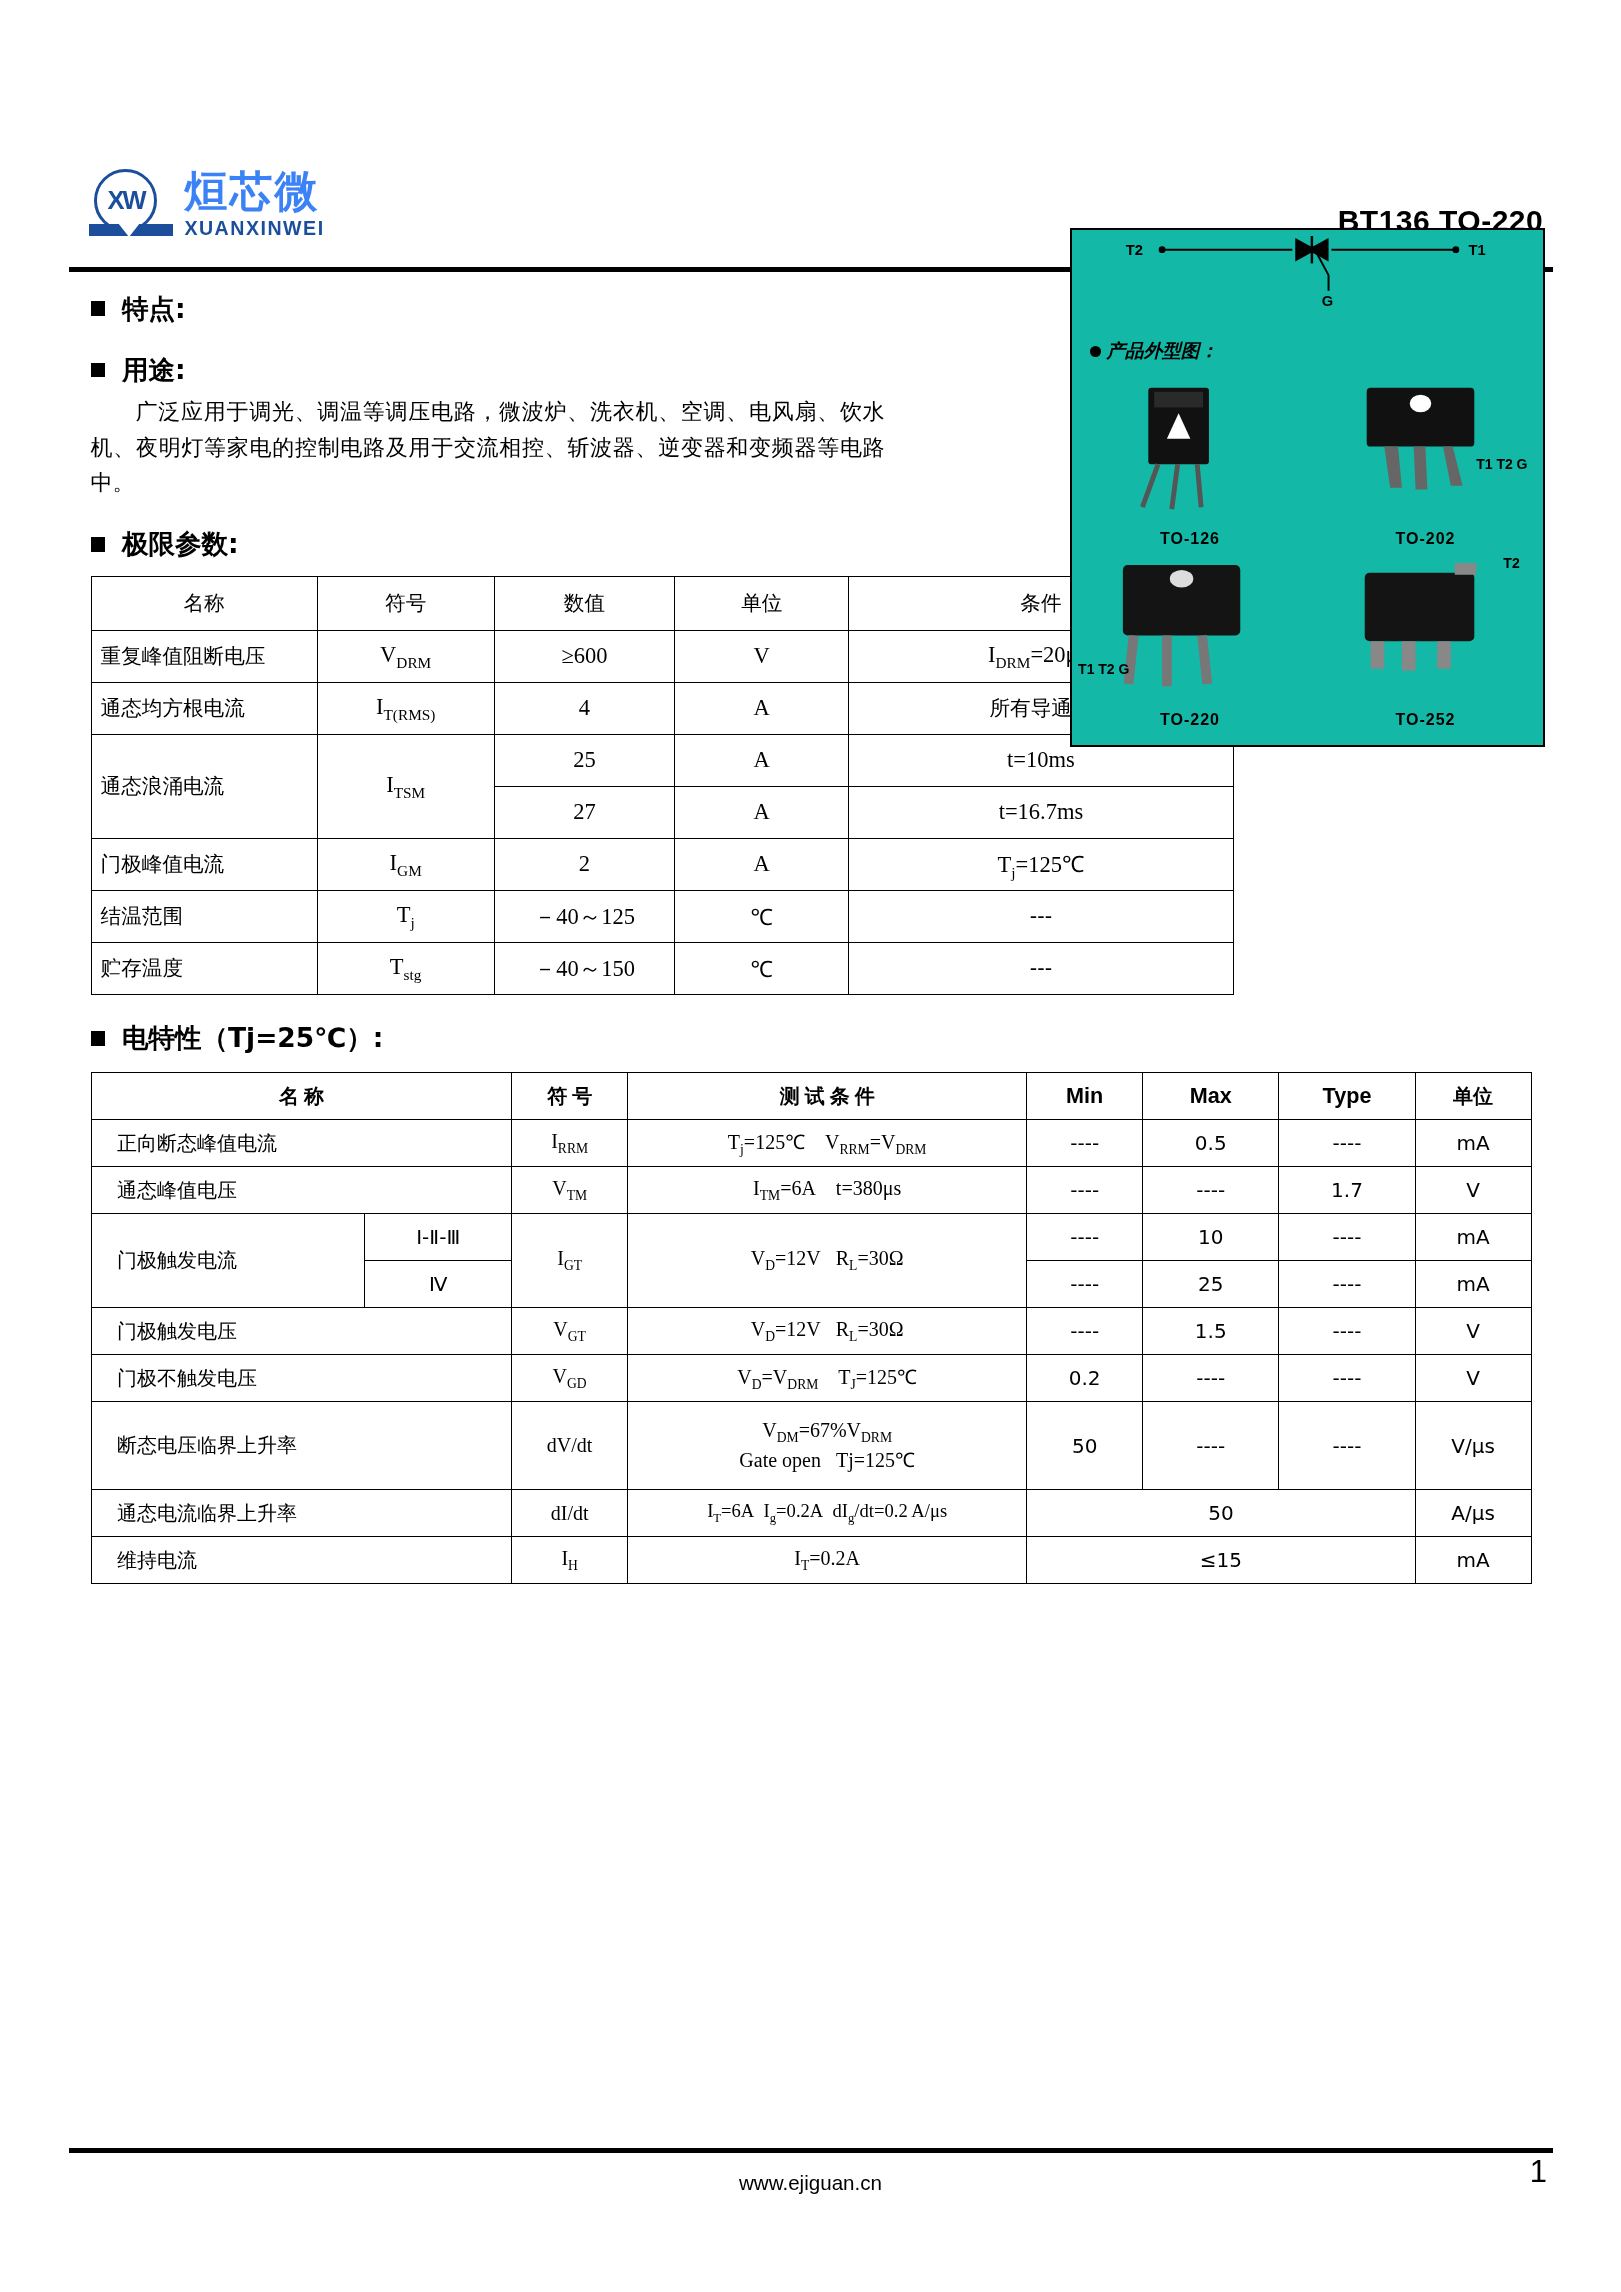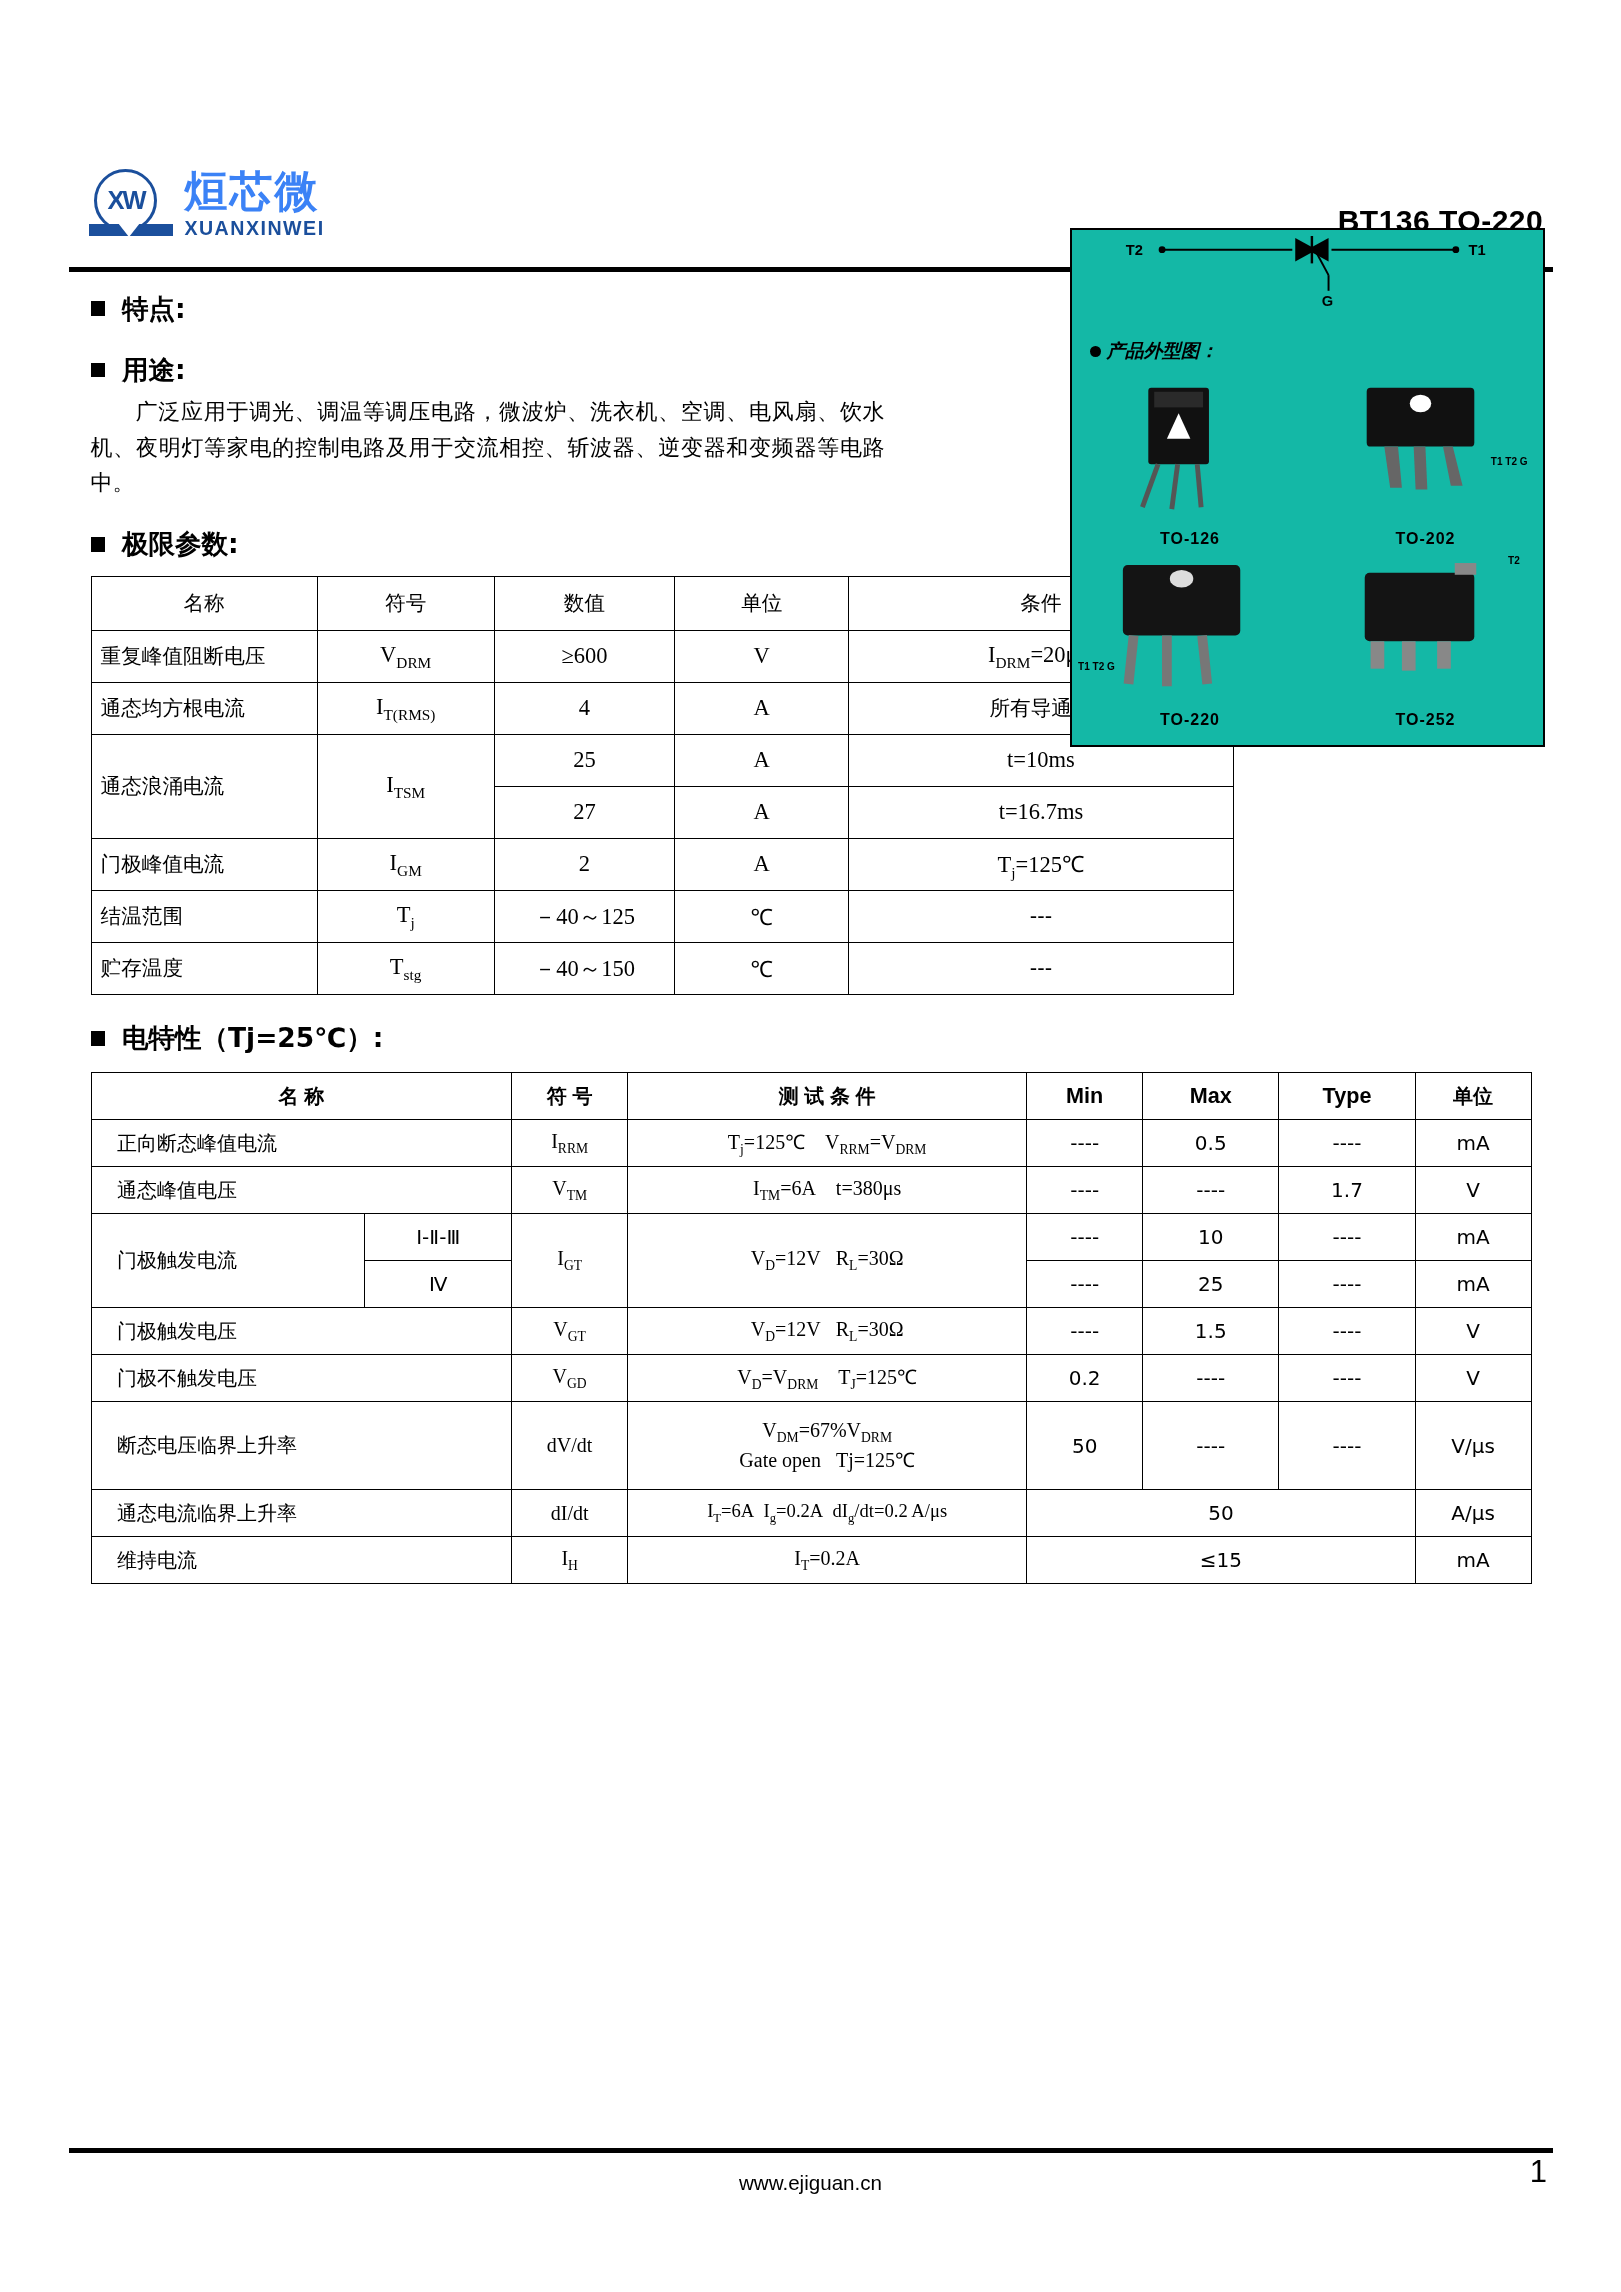--- a/index.html
+++ b/index.html
@@ -196,21 +196,21 @@
     text-align: center;
     font-family: "Liberation Sans", sans-serif;
     font-weight: bold;
     font-size: 16px;
     letter-spacing: 1px;
   }
   .pin-tag {
     position: absolute;
     font-family: "Liberation Sans", sans-serif;
     font-weight: bold;
-    font-size: 10px;
+    font-size: 14px;
   }
 
   
   table {
     border-collapse: collapse;
     margin-left: 21.6px;
     font-family: "DejaVu Sans", sans-serif;
     background: #fff;
   }
   table td, table th {
@@ -228,21 +228,21 @@
   .t-abs td, .t-abs th { height: 51px; }
   .t-abs .hrow td { font-weight: normal; height: 53px; }
   .t-abs .name { text-align: left; padding-left: 9px; }
 
   .t-elec {
     width: 1441px;
     margin-top: 15.7px;
   }
   .t-elec td, .t-elec th { height: 46px; font-size: 20px; }
   .t-elec .name { text-align: left; padding-left: 25.5px; }
-  .t-elec .hdr { font-family: Liberation Sans, sans-serif; font-weight: bold; margin-left: 48px; }
+  .t-elec .hdr { font-family: Liberation Serif, serif; font-weight: bold; margin-left: 48px; }
   .t-elec .hdr-en { font-family: "Liberation Sans", sans-serif; font-weight: bold; font-size: 21.6px; }
   .sym { font-family: "Liberation Serif", serif; font-size: 22.5px; }
   .cond { font-family: "Liberation Serif", serif; font-size: 20.6px; }
   sub { font-size: 0.68em; }
 
   
   .footer-rule {
     position: absolute;
     left: 69px;
     top: 2148px;

